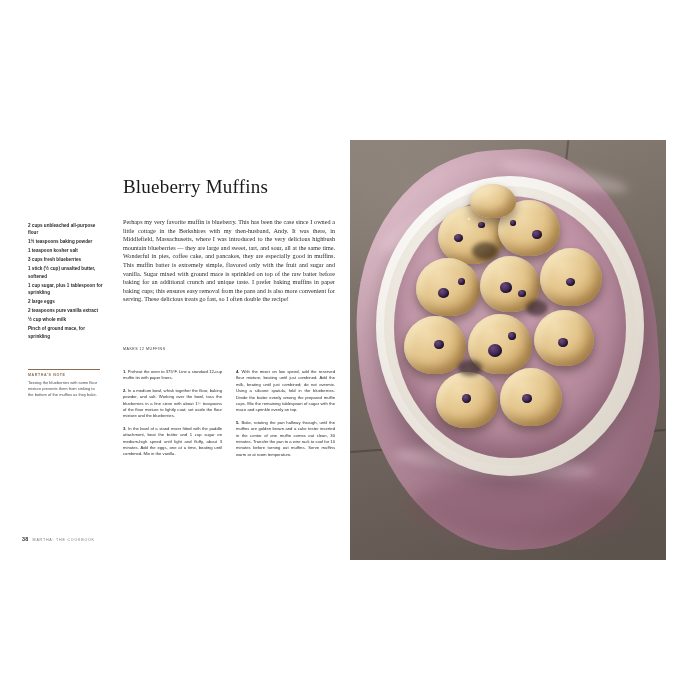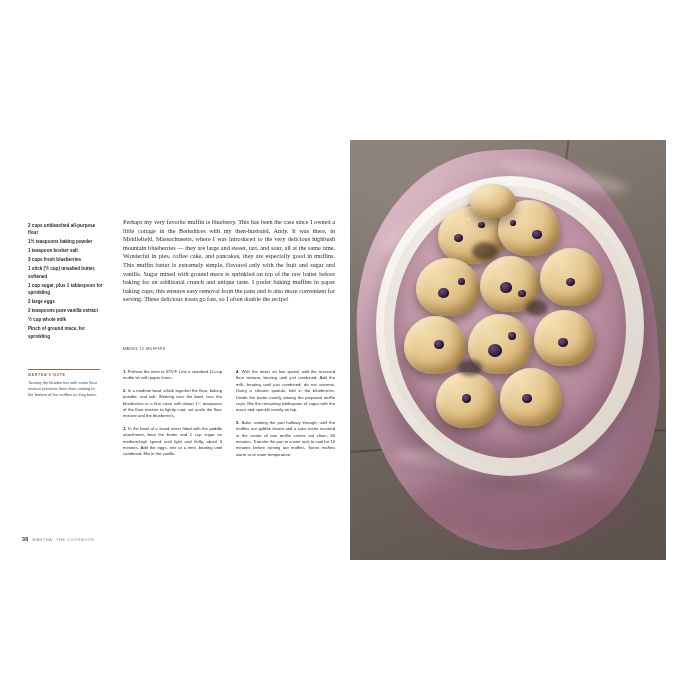--- a/index.html
+++ b/index.html
@@ -292,20 +292,21 @@
     filter: blur(2px);
   }
 </style>
 </head>
 <body>
 
 <div class="page">
 
   <div class="left-page">
 
+    <h1 class="recipe-title">Blueberry Muffins</h1>
 
     <p class="headnote">Perhaps my very favorite muffin is blueberry. This has been the case since I owned a little cottage in the Berkshires with my then-husband, Andy. It was there, in Middlefield, Massachusetts, where I was introduced to the very delicious highbush mountain blueberries — they are large and sweet, tart, and sour, all at the same time. Wonderful in pies, coffee cake, and pancakes, they are especially good in muffins. This muffin batter is extremely simple, flavored only with the fruit and sugar and vanilla. Sugar mixed with ground mace is sprinkled on top of the raw batter before baking for an additional crunch and unique taste. I prefer baking muffins in paper baking cups; this ensures easy removal from the pans and is also more convenient for serving. These delicious treats go fast, so I often double the recipe!</p>
 
     <div class="yield">MAKES 12 MUFFINS</div>
 
     <div class="ingredients">
       <ul>
         <li>2 cups unbleached all-purpose flour</li>
         <li>1½ teaspoons baking powder</li>
         <li>1 teaspoon kosher salt</li>

